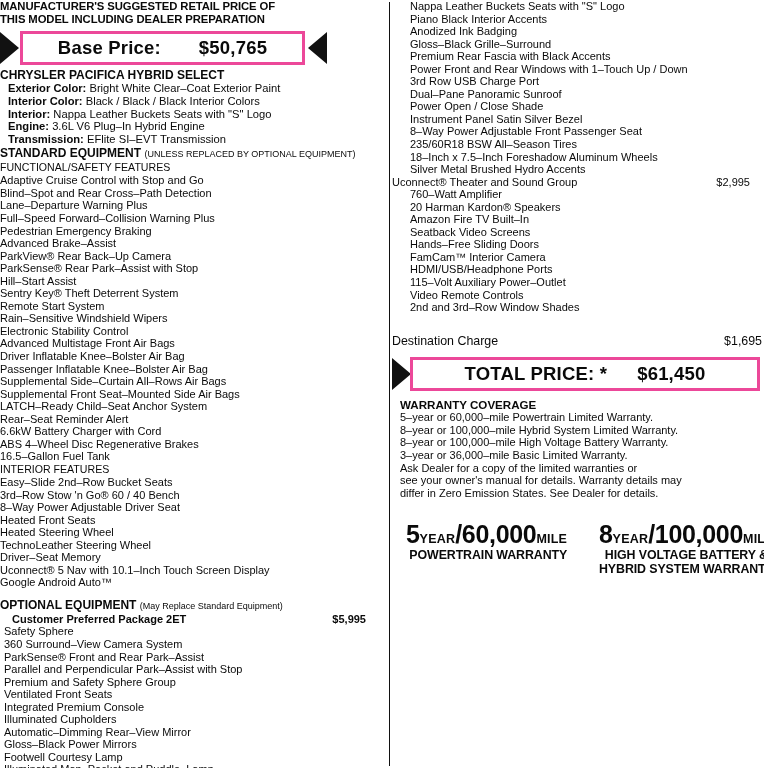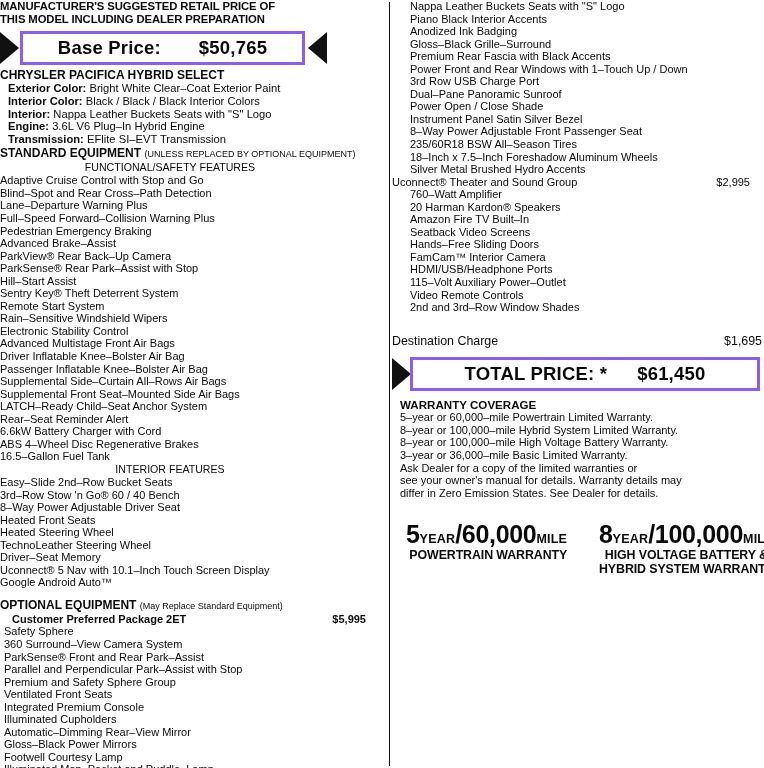--- a/index.html
+++ b/index.html
@@ -70,41 +70,40 @@
     line-height: 14px;
     white-space: nowrap;
   }
   .sec-head .sub {
     font-size: 9px;
     font-weight: normal;
   }
   .sub-head {
     font-size: 10.6px;
     line-height: 13px;
-    text-align: center;
     padding-right: 40px;
   }
 
   
   .spec {
     font-size: 11.2px;
     line-height: 12.6px;
     white-space: nowrap;
   }
   .spec b { font-weight: bold; padding-left: 8px; }
 
   
   .pricebox-wrap {
     position: relative;
     height: 38px;
   }
   .pricebox {
     position: absolute;
     box-sizing: border-box;
-    border: 3px solid #8b5cf6;
+    border: 3px solid #ec4899;
     background: #fff;
     height: 34px;
     display: flex;
     align-items: center;
     justify-content: center;
   }
   .pricebox-inner {
     display: flex;
     align-items: baseline;
     font-size: 18.5px;

